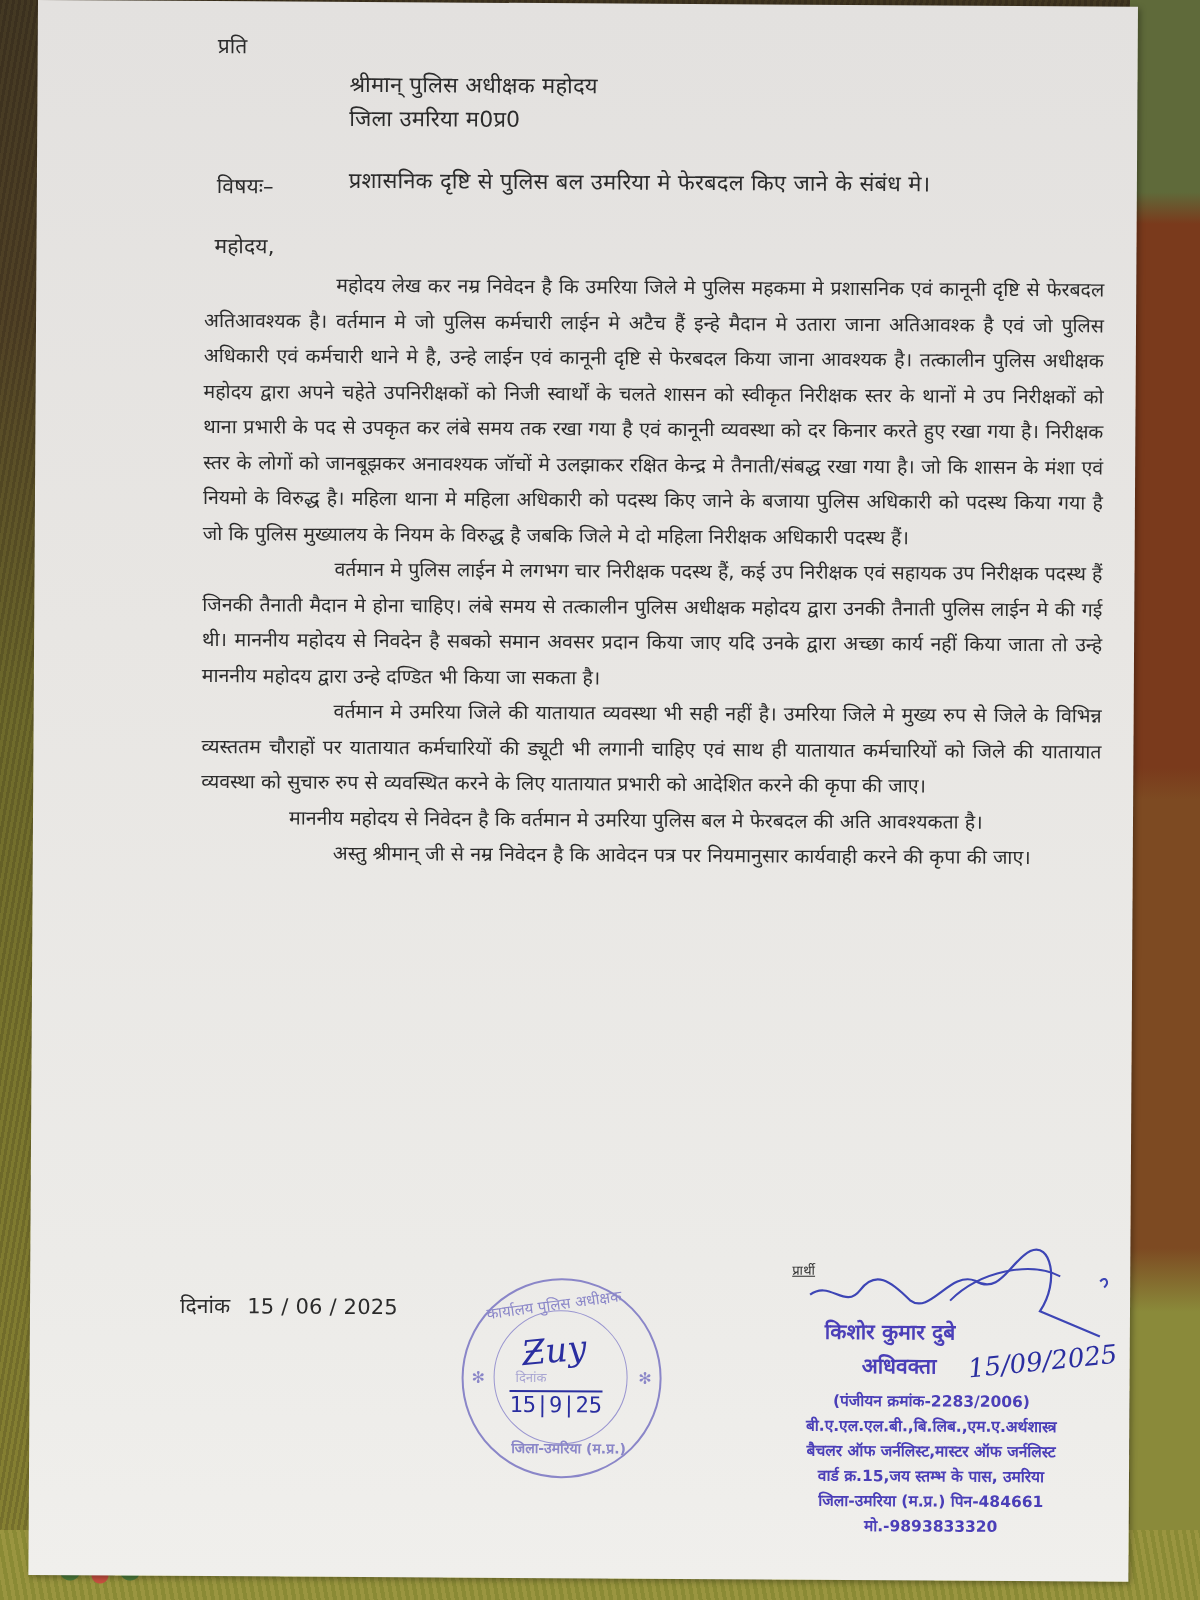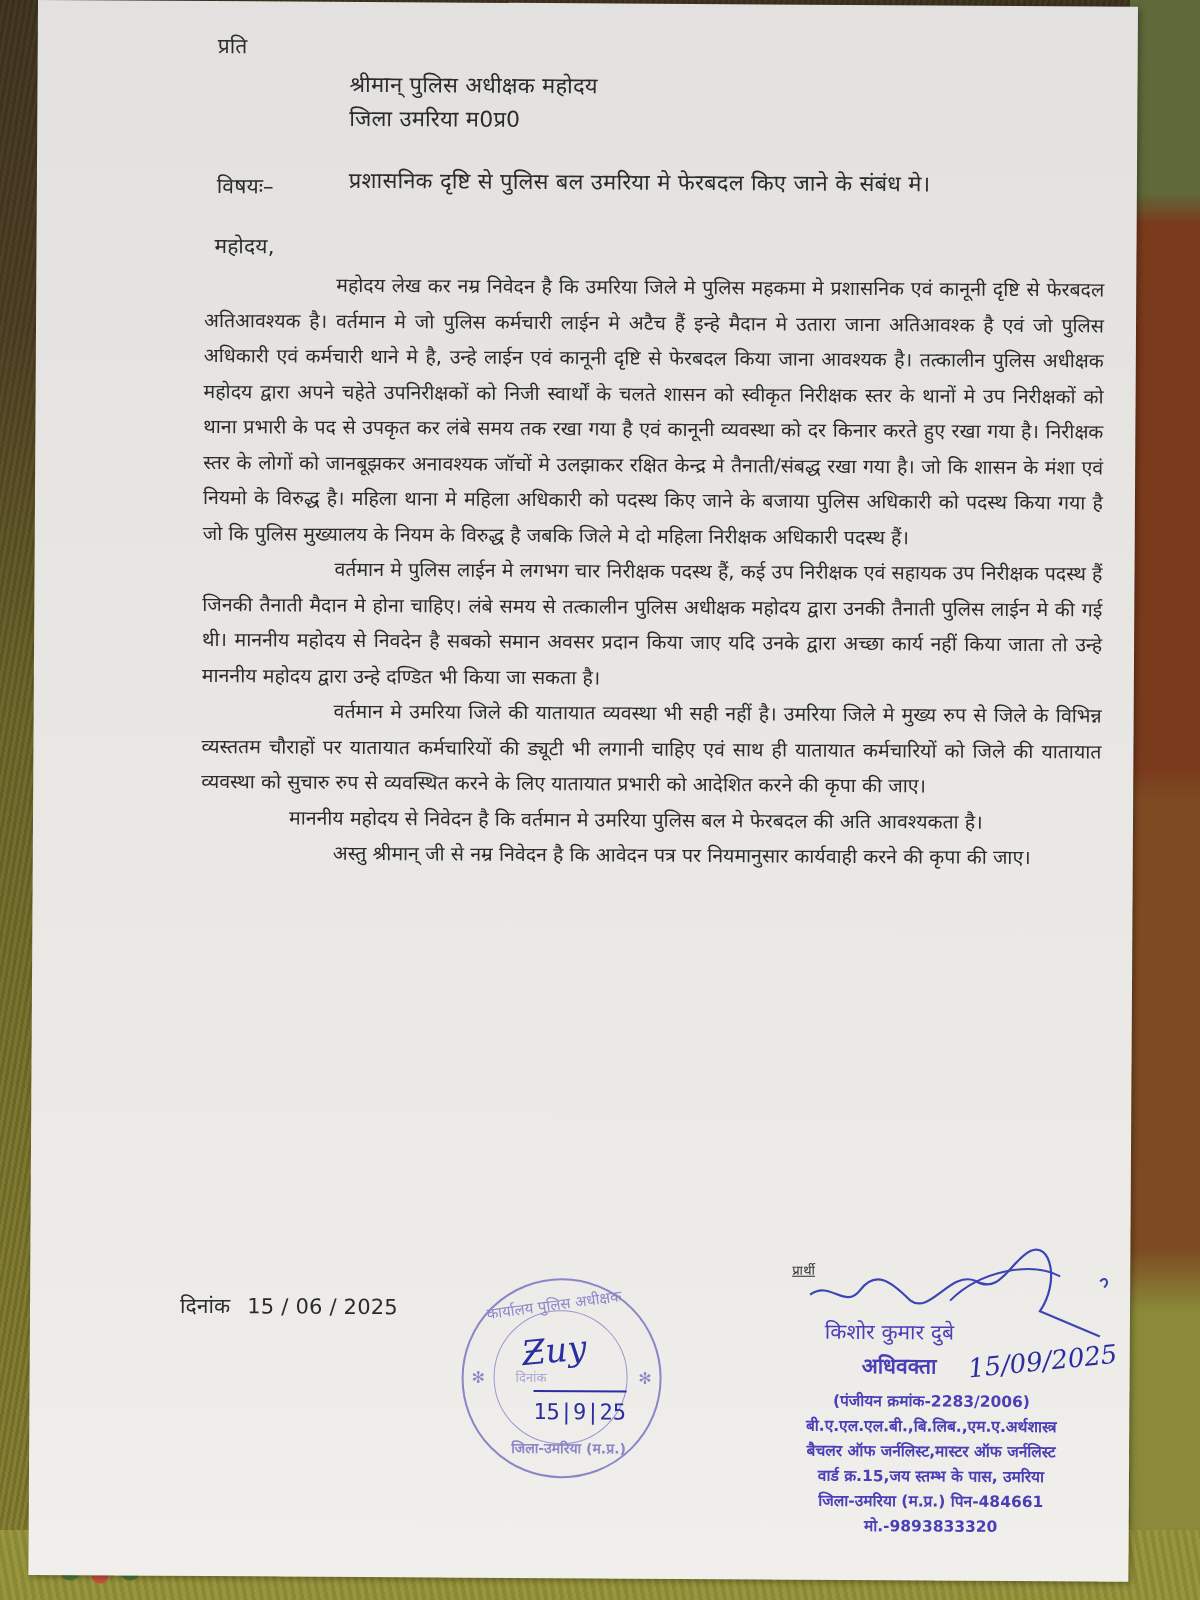--- a/index.html
+++ b/index.html
@@ -60,30 +60,30 @@
     .stamp-top { position: absolute; left: 22px; top: 14px; font-size: 15px; transform: rotate(-8deg); white-space: nowrap; }
     .stamp-bottom { position: absolute; left: 48px; top: 158px; font-size: 14px; white-space: nowrap; font-weight: bold; }
     .stamp-mid { position: absolute; left: 52px; top: 88px; font-size: 13px; opacity: 0.7; }
     .stamp-star-l { position: absolute; left: 8px; top: 88px; font-size: 16px; }
     .stamp-star-r { position: absolute; right: 8px; top: 88px; font-size: 16px; }
     .stamp-sign {
       position: absolute; left: 58px; top: 50px; color: #2a2ea0; font-size: 34px;
       font-family: "DejaVu Serif", serif; font-style: italic; transform: rotate(-6deg);
     }
     .stamp-date {
-      position: absolute; left: 70px; top: 110px; color: #2a2ea0; font-size: 22px;
-      font-family: "DejaVu Sans Mono", monospace; border-top: 2px solid #2a2ea0; padding-top: 7px;
+      position: absolute; left: 46px; top: 110px; color: #2a2ea0; font-size: 22px;
+      font-family: "DejaVu Sans Mono", monospace; border-top: 2px solid #2a2ea0; padding-top: 0;
     }
 
     
     .sig-scribble { position: absolute; left: 770px; top: 1235px; width: 320px; height: 110px; }
     .sig-label { left: 762px; top: 1256px; font-size: 13px; text-decoration: underline; }
     .advocate-name {
       position: absolute; left: 795px; top: 1312px; color: #4b3fb8;
-      font-size: 21px; font-weight: normal;
+      font-size: 21px; font-weight: bold;
     }
     .advocate-title {
       position: absolute; left: 832px; top: 1346px; color: #4b3fb8;
       font-size: 21px; font-weight: bold; text-align: center;
     }
     .sign-date {
       position: absolute; left: 938px; top: 1340px; color: #2a2ea0;
       font-family: "DejaVu Serif", serif; font-style: italic; font-size: 26px; transform: rotate(-6deg);
     }
     .stamp-lines {

